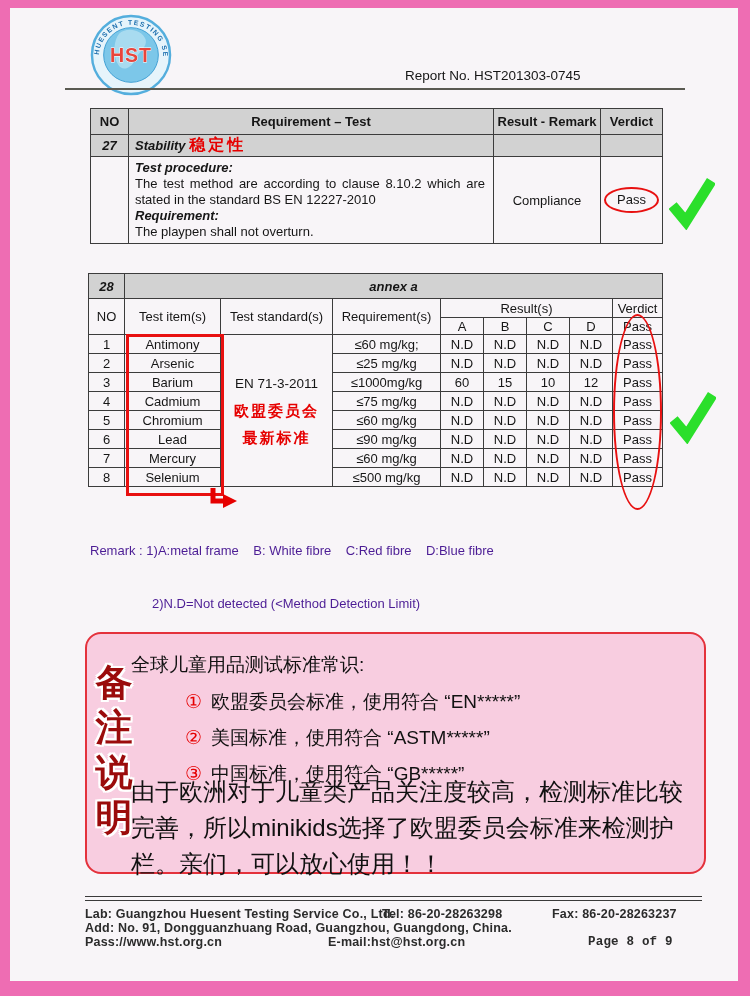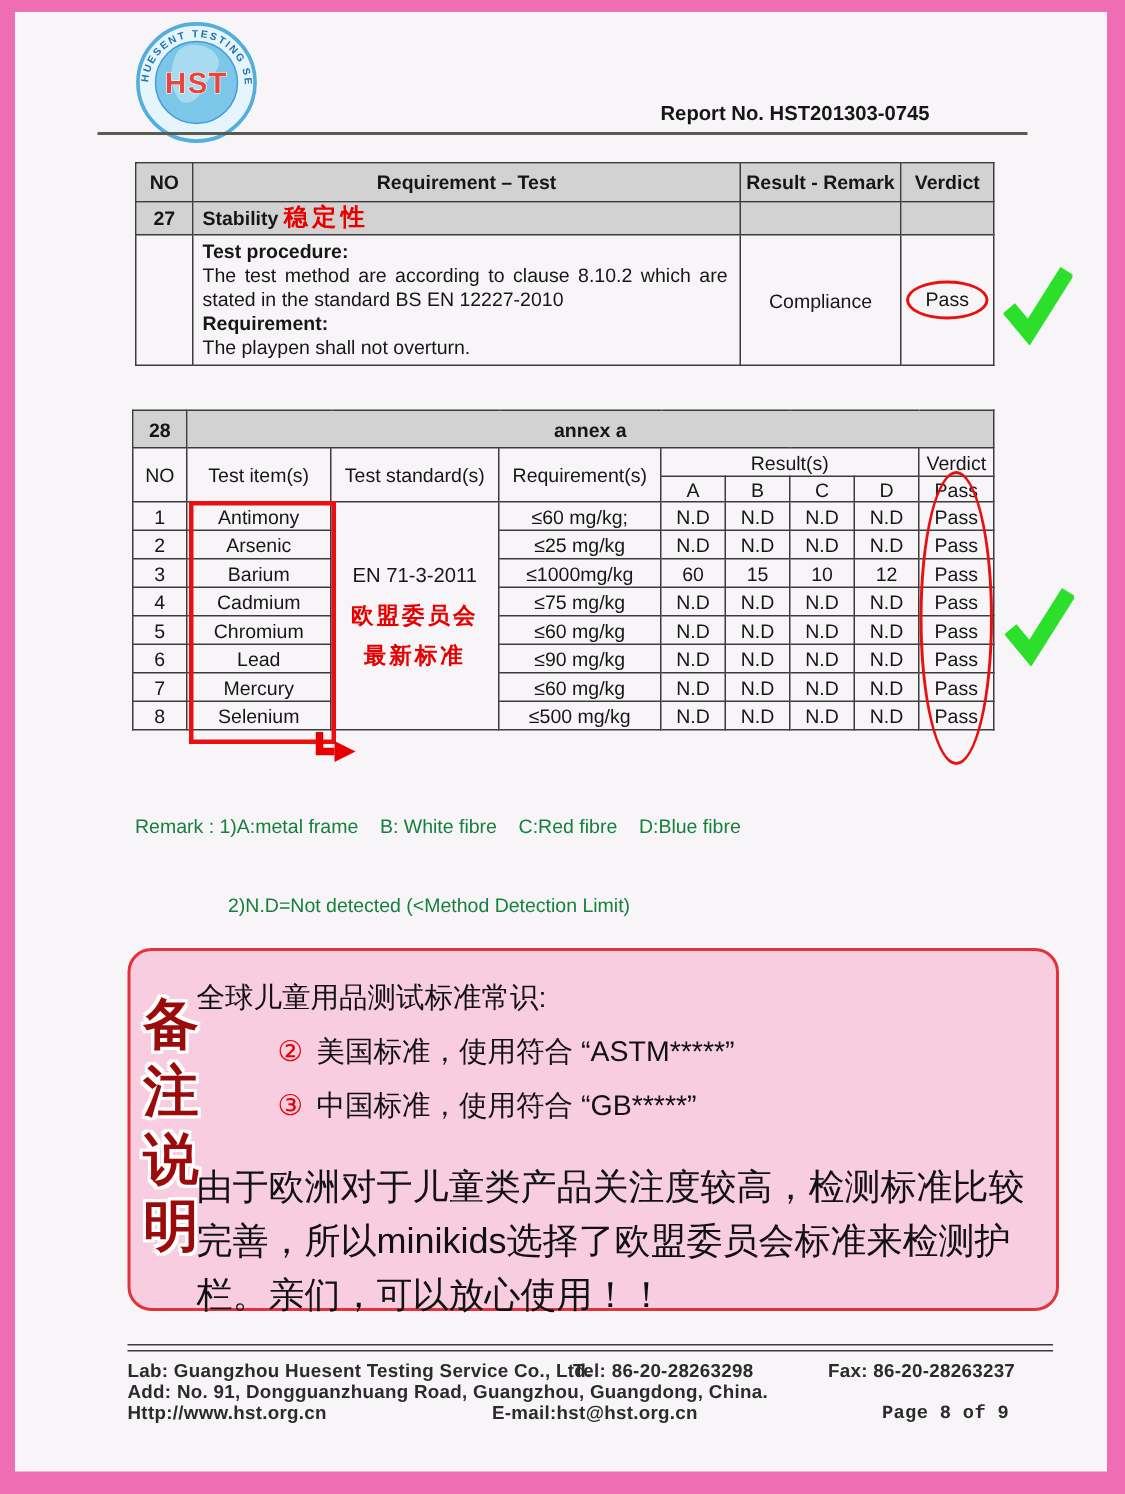--- a/index.html
+++ b/index.html
@@ -9,34 +9,34 @@
     font-family:"Liberation Sans", sans-serif;
   }
   .page {
     position:absolute; left:10px; top:8px; width:728px; height:973px;
     background:#f8f5f8;
   }
   
   .logo { position:absolute; left:80px; top:6px; }
   .report-no {
     position:absolute; left:395px; top:60px; width:250px;
-    text-align:center; font-size:13.5px; color:#161616; font-weight:700;
+    text-align:left; font-size:13.5px; color:#161616; font-weight:400;
   }
   .header-rule {
     position:absolute; left:55px; top:80px; width:620px; height:0;
     border-top:2px solid #5a5a52;
   }
   
   table { border-collapse:collapse; table-layout:fixed; position:absolute; background:transparent; }
   td {
     border:1px solid #3c3c3c; font-size:13px; color:#161616;
     text-align:center; vertical-align:middle; padding:0 2px; overflow:hidden;
   }
   .gray td { background:#d2d2d2; }
-  .bold { font-weight:bold; }
+  .bold { font-weight:bold;font-style:italic; }
   .left { text-align:left; padding-left:6px; }
   #table1 { left:80px; top:100px; width:572px; }
   #table1 td.hdr { font-weight:bold; font-size:13px; }
   .proc { padding:3px 8px 3px 6px; line-height:16px; font-size:13px; }
   .proc .just { text-align:justify; }
   .red-cn { color:#e60000; font-weight:bold; font-size:16px; letter-spacing:3px; }
   .circled {
     display:inline-block; border:2.5px solid #e81010; border-radius:50%;
     padding:3px 11px 4px 11px;
   }
@@ -50,21 +50,21 @@
   #rect2 { left:116px; top:326px; width:92px; height:156px; border:3px solid #e81010; }
   #ellipse2 { left:603px; top:306px; width:45px; height:192px;
               border:2.5px solid #e81010; border-radius:50%; }
   #elbow { left:196px; top:480px; }
   #anno8 { left:228px; top:479px; font-size:18px; font-weight:bold;
            color:#e60000; letter-spacing:1px; }
   #check1 { left:659px; top:166px; }
   #check2 { left:660px; top:380px; }
   
   .remark { position:absolute; left:80px; top:499px; font-size:13px;
-            line-height:17.5px; color:#15803d; white-space:pre-wrap; }
+            line-height:17.5px; color:#4c1d95; white-space:pre-wrap; }
   .remark .rl2 { margin-left:62px; }
   
   .notebox {
     position:absolute; left:75px; top:624px; width:617px; height:238px;
     background:#f8cde0; border:2.5px solid #e4323c; border-radius:16px;
   }
   .side {
     position:absolute; left:5px; top:26px; width:44px; text-align:center;
     font-size:37px; line-height:45px; font-weight:bold; color:#9b0b0b;
     font-family:"DejaVu Sans", sans-serif;
@@ -292,33 +292,36 @@
   <div class="notebox">
     <div class="side">
       <span>备</span>
       <span>注</span>
       <span>说</span>
       <span>明</span>
     </div>
     <div class="nb-title">全球儿童用品测试标准常识:</div>
     <div class="nb-items">
       <div>
+        <span class="nb-num">①</span><span>欧盟委员会标准，使用符合 “EN*****”</span>
+      </div>
+      <div>
         <span class="nb-num">②</span><span>美国标准，使用符合 “ASTM*****”</span>
       </div>
       <div>
         <span class="nb-num">③</span><span>中国标准，使用符合 “GB*****”</span>
       </div>
     </div>
     <div class="nb-para">由于欧洲对于儿童类产品关注度较高，检测标准比较完善，所以minikids选择了欧盟委员会标准来检测护栏。亲们，可以放心使用！！</div>
   </div>
 
   <div class="footer-rule"></div>
   <div class="footer">
     <span class="f-lab">Lab: Guangzhou Huesent Testing Service Co., Ltd.</span>
     <span class="f-tel">Tel: 86-20-28263298</span>
     <span class="f-fax">Fax: 86-20-28263237</span>
     <span class="f-add">Add: No. 91, Dongguanzhuang Road, Guangzhou, Guangdong, China.</span>
-    <span class="f-web">Http://www.hst.org.cn</span>
+    <span class="f-web">Pass://www.hst.org.cn</span>
     <span class="f-mail">E-mail:hst@hst.org.cn</span>
     <span class="f-page">Page 8 of 9</span>
   </div>
 
 </div>
 
 </body></html>

